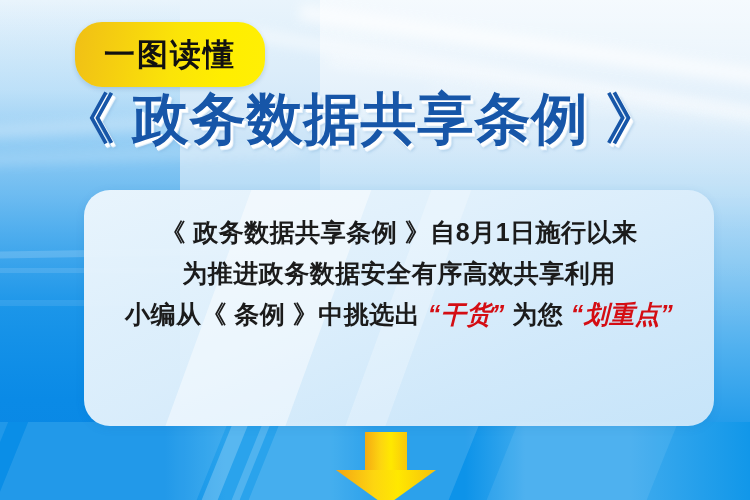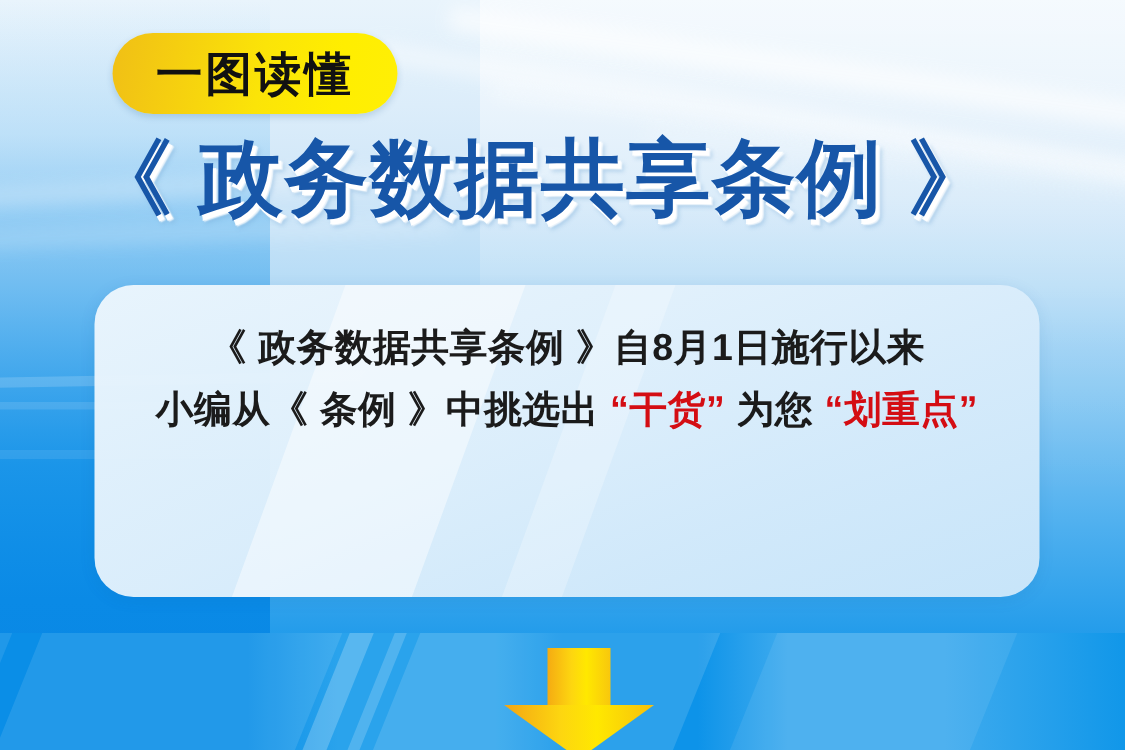--- a/index.html
+++ b/index.html
@@ -102,21 +102,21 @@
   .bs2 { left: 215px; width: 16px;  background: rgba(255,255,255,0.22); }
   .bs3 { left: 245px; width: 8px;   background: rgba(255,255,255,0.18); }
   .bs4 { left: 262px; width: 200px; background: rgba(255,255,255,0.13); }
   .bs5 { left: 500px; width: 160px; background: rgba(255,255,255,0.08); }
   .bs6 { left: -80px; width: 70px;  background: rgba(255,255,255,0.09); }
 
   
   .badge {
     position: absolute;
     left: 75px; top: 22px;
-    width: 190px; height: 54px;
+    width: 190px; height: 65px;
     border-radius: 27px;
     background: linear-gradient(100deg, #f0bf16 0%, #f5ce10 22%, #fbe408 52%, #ffee00 78%, #ffef06 100%);
     box-shadow: 0 2px 5px rgba(10,70,130,0.18);
     display: flex;
     align-items: center;
     justify-content: center;
   }
   .badge-text {
     font-family: "Liberation Sans", "DejaVu Sans", sans-serif;
     font-size: 31px;
@@ -140,22 +140,22 @@
     text-shadow:
        2px 3px 0 rgba(255,255,255,0.95),
        3px 4px 1px rgba(255,255,255,0.85),
        4px 5px 3px rgba(120,170,215,0.45);
     white-space: nowrap;
   }
 
   
   .card {
     position: absolute;
-    left: 63px; top: 190px;
-    width: 630px; height: 208px;
+    left: 84px; top: 190px;
+    width: 630px; height: 236px;
     border-radius: 26px;
     background: linear-gradient(150deg,
         rgba(236,246,253,0.97) 0%,
         rgba(226,241,252,0.96) 40%,
         rgba(216,236,251,0.95) 70%,
         rgba(207,232,250,0.95) 100%);
     box-shadow: 0 2px 10px rgba(20,90,160,0.10);
     overflow: hidden;
   }
   .card-sheen {
@@ -179,21 +179,21 @@
   }
   .cline {
     font-size: 25px;
     font-weight: 700;
     color: #1b1b1b;
     line-height: 1;
     padding: 8px 0;
     letter-spacing: 0.5px;
     white-space: nowrap;
   }
-  .hl { color: #d40d13; }
+  .hl { color: #d40d13; font-style: italic; }
 
   
   .arrow {
     position: absolute;
     left: 336px; top: 432px;
     width: 100px; height: 72px;
   }
   .arrow-shaft {
     position: absolute;
     left: 29px; top: 0;
@@ -241,20 +241,21 @@
     <span class="badge-text">一图读懂</span>
   </div>
 
   <div class="title">《 政务数据共享条例 》</div>
 
   <div class="card">
     <div class="card-sheen"></div>
     <div class="card-sheen2"></div>
     <div class="card-lines">
       <div class="cline">《 政务数据共享条例 》自8月1日施行以来</div>
+      <div class="cline">为推进政务数据安全有序高效共享利用</div>
       <div class="cline"><span>小编从《 条例 》中挑选出 </span><span class="hl">“干货”</span><span> 为您 </span><span class="hl">“划重点”</span></div>
     </div>
   </div>
 
   <div class="arrow">
     <div class="arrow-shaft"></div>
     <div class="arrow-head-grad"></div>
   </div>
 
 </div>

